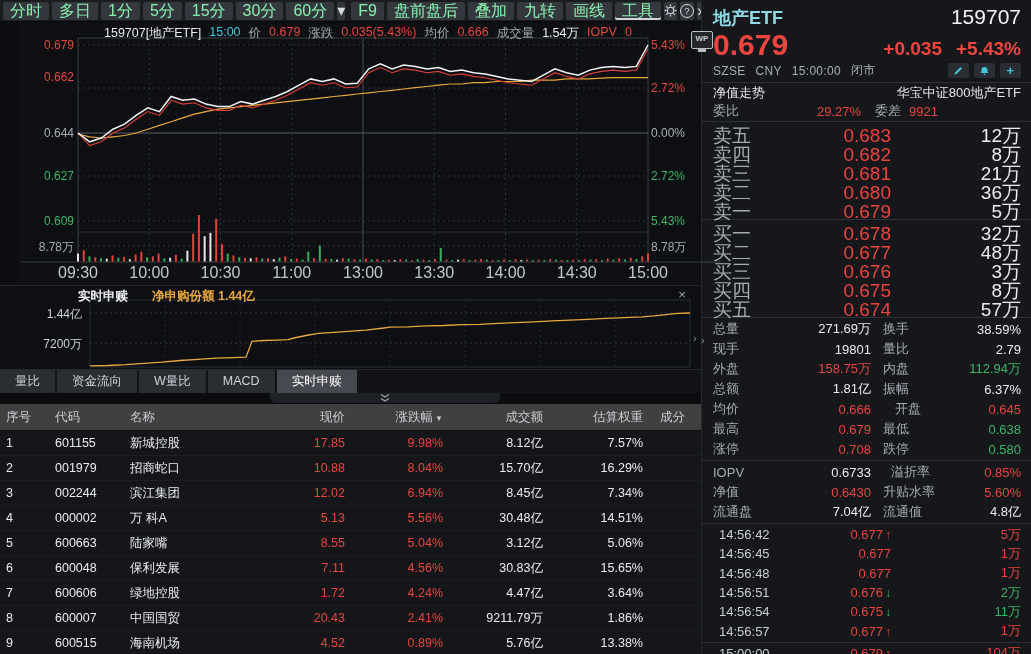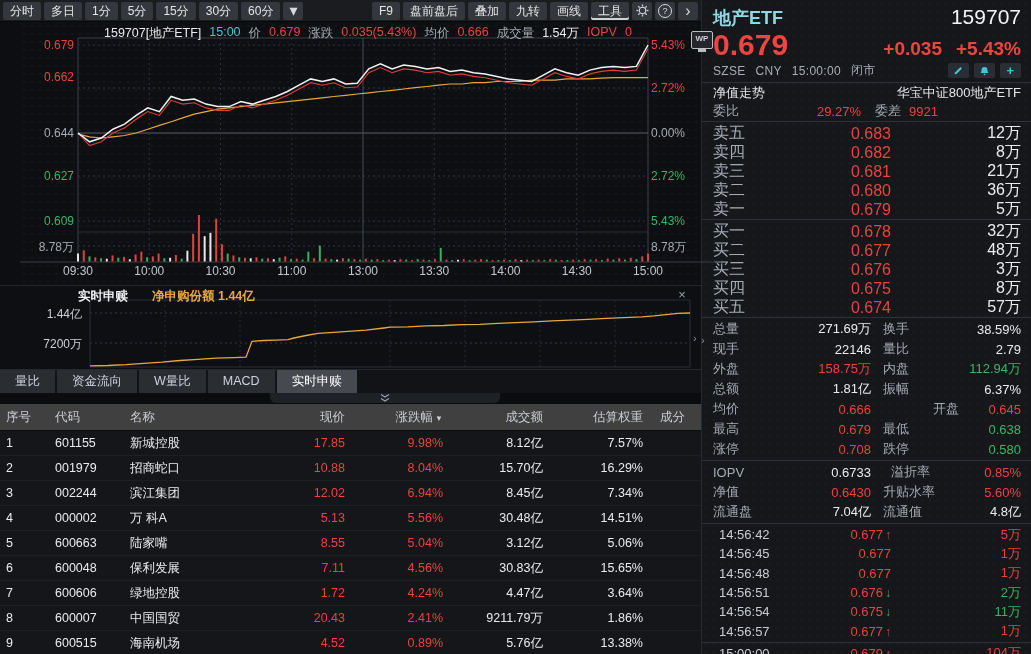--- a/index.html
+++ b/index.html
@@ -4,33 +4,33 @@
 <style>
   html,body{margin:0;padding:0;background:#000;}
   #app{position:relative;width:1031px;height:654px;overflow:hidden;background:#0c0e11;
        font-family:"Liberation Sans","DejaVu Sans",sans-serif;color:#d8dade;
        -webkit-font-smoothing:antialiased;}
   .cw{color:#e9ebee}.cr{color:#e8453f}.cg{color:#3bb564}.cgray{color:#a6abb3}.ccyan{color:#3fc9dd}.cor{color:#e9a83e}
 
   
   #toolbar{position:absolute;left:0;top:0;width:701px;height:22px;background:#1a1c20;
            display:flex;align-items:center;gap:3px;padding:0 3px;box-sizing:border-box;border-bottom:1px solid #08090b;}
-  .tbtn{background:#34373d;color:#e5e5e5;font-size:12px;padding:0 7px;height:18px;line-height:18px;border-radius:2px;white-space:nowrap;cursor:default}
+  .tbtn{background:#34373d;color:#86efac;font-size:16px;padding:0 7px;height:18px;line-height:18px;border-radius:2px;white-space:nowrap;cursor:default}
   .tbtn.underl{box-shadow:inset 0 -2px 0 #cfd3d9}
   .tico{width:20px;height:18px;background:#34373d;border-radius:2px;display:flex;align-items:center;justify-content:center;color:#d6d9de}
   .tspacer{flex:1}
 
   
   #chart{position:absolute;left:0;top:22px;width:701px;height:263px;background:#0d0f12;
          background-image:radial-gradient(#15171b 1px,transparent 1px);background-size:8px 8px;margin-left:20px;}
   #chart-header{position:absolute;left:84px;top:3px;display:flex;gap:8px;font-size:12.5px;white-space:nowrap;z-index:3}
   #mainSvg{position:absolute;left:0;top:0;z-index:1}
   .axl{position:absolute;left:0;width:54px;text-align:right;font-size:12px;z-index:2}
   .axr{position:absolute;left:631px;font-size:12px;z-index:2}
-  .tlabel{position:absolute;top:242px;font-size:12px;color:#c3c7cd;transform:translateX(-50%);z-index:2}
+  .tlabel{position:absolute;top:242px;font-size:16px;color:#c3c7cd;transform:translateX(-50%);z-index:2}
   #wp-icon{position:absolute;left:671px;top:9px;z-index:3;width:20px;height:16px;border:1px solid #b9bdc4;border-radius:2px;
            color:#cdd1d7;font-size:8px;font-weight:bold;text-align:center;line-height:14px;background:#24262b}
   #wp-icon:after{content:"";position:absolute;left:6px;bottom:-4px;width:8px;height:3px;background:#b9bdc4}
 
   
   #sub{position:absolute;left:0;top:285px;width:701px;height:84px;background:#0d0f12;border-top:1px solid #24262c;box-sizing:border-box}
   #sub-title{position:absolute;left:78px;top:2px;font-size:12.5px;font-weight:bold;color:#eceef2;z-index:3}
   #sub-sub{position:absolute;left:152px;top:2px;font-size:12.5px;font-weight:bold;z-index:3}
   #sub-close{position:absolute;left:674px;top:1px;width:16px;height:16px;color:#9aa0a8;font-size:13px;line-height:16px;text-align:center;z-index:3}
   .sublab{position:absolute;width:82px;text-align:right;font-size:12px;color:#cdd0d6;z-index:2}
@@ -66,21 +66,21 @@
   #q-price-row{display:flex;justify-content:space-between;align-items:baseline;padding:0 10px 0 11px;height:32px}
   #q-last{font-size:30px;font-weight:bold;color:#ef4540;line-height:30px}
   #q-chg{font-size:19px;font-weight:bold;color:#ef4540;display:flex;gap:14px}
   #q-meta{display:flex;align-items:center;padding:0 10px 2px 11px;height:17px;font-size:12px;color:#a9adb5;letter-spacing:.3px}
   #q-meta .gap{width:10px}
   #q-meta .tools{margin-left:auto;display:flex;gap:5px}
   .qtool{width:21px;height:15px;background:#2a2d33;border-radius:2px;display:flex;align-items:center;justify-content:center;color:#43c4d6}
   .qdiv{height:1px;background:#2e3137;margin:1px 0}
   .qrow2{display:flex;justify-content:space-between;height:18px;align-items:flex-end;font-size:13px;color:#e4e6ea;padding:0 10px 0 11px}
   .wbrow{display:grid;grid-template-columns:40px 108px 48px 1fr;height:18px;align-items:center;font-size:13px;padding:0 10px 0 11px}
-  .obrow{display:grid;grid-template-columns:46px 132px 1fr;height:19px;align-items:center;font-size:16px;padding:0 10px 0 11px}
+  .obrow{display:grid;grid-template-columns:46px 132px 1fr;height:19px;align-items:center;font-size:19px;padding:0 10px 0 11px}
   .obrow .p,.obrow .v{text-align:right}
   .strow{display:grid;grid-template-columns:58px 100px 88px 1fr;height:20px;align-items:center;font-size:13px;padding:0 10px 0 11px}
   .strow .v{text-align:right}
   .tkrow{display:grid;grid-template-columns:76px 96px 1fr;height:19.3px;align-items:center;font-size:13px;padding:0 10px 0 17px;color:#c9ccd2}
   .tkrow .p{text-align:right}.tkrow .v{text-align:right}
   .arrow{font-weight:bold;margin-left:2px;font-size:12px}
   #q-handle{position:absolute;left:-1px;top:330px;width:7px;height:20px;color:#8b9099;font-size:11px;line-height:20px}
 </style>
 </head>
 <body>
@@ -531,40 +531,40 @@
     <div class="qdiv"></div>
     <div id="q-stats">
         <div class="strow">
           <span class="cgray">总量</span>
           <span class="v cw">271.69万</span>
           <span class="cgray" style="padding-left: 12px;">换手</span>
           <span class="v cw">38.59%</span>
         </div>
         <div class="strow">
           <span class="cgray">现手</span>
-          <span class="v cw">22146</span>
+          <span class="v cw">19801</span>
           <span class="cgray" style="padding-left: 12px;">量比</span>
           <span class="v cw">2.79</span>
         </div>
         <div class="strow">
           <span class="cgray">外盘</span>
           <span class="v cr">158.75万</span>
           <span class="cgray" style="padding-left: 12px;">内盘</span>
           <span class="v cg">112.94万</span>
         </div>
         <div class="strow">
           <span class="cgray">总额</span>
           <span class="v cw">1.81亿</span>
           <span class="cgray" style="padding-left: 12px;">振幅</span>
           <span class="v cw">6.37%</span>
         </div>
         <div class="strow">
           <span class="cgray">均价</span>
           <span class="v cr">0.666</span>
-          <span class="cgray" style="padding-left: 24px; text-align: right;">开盘</span>
+          <span class="cgray" style="padding-left: 24px;">开盘</span>
           <span class="v cr">0.645</span>
         </div>
         <div class="strow">
           <span class="cgray">最高</span>
           <span class="v cr">0.679</span>
           <span class="cgray" style="padding-left: 12px;">最低</span>
           <span class="v cg">0.638</span>
         </div>
         <div class="strow">
           <span class="cgray">涨停</span>

